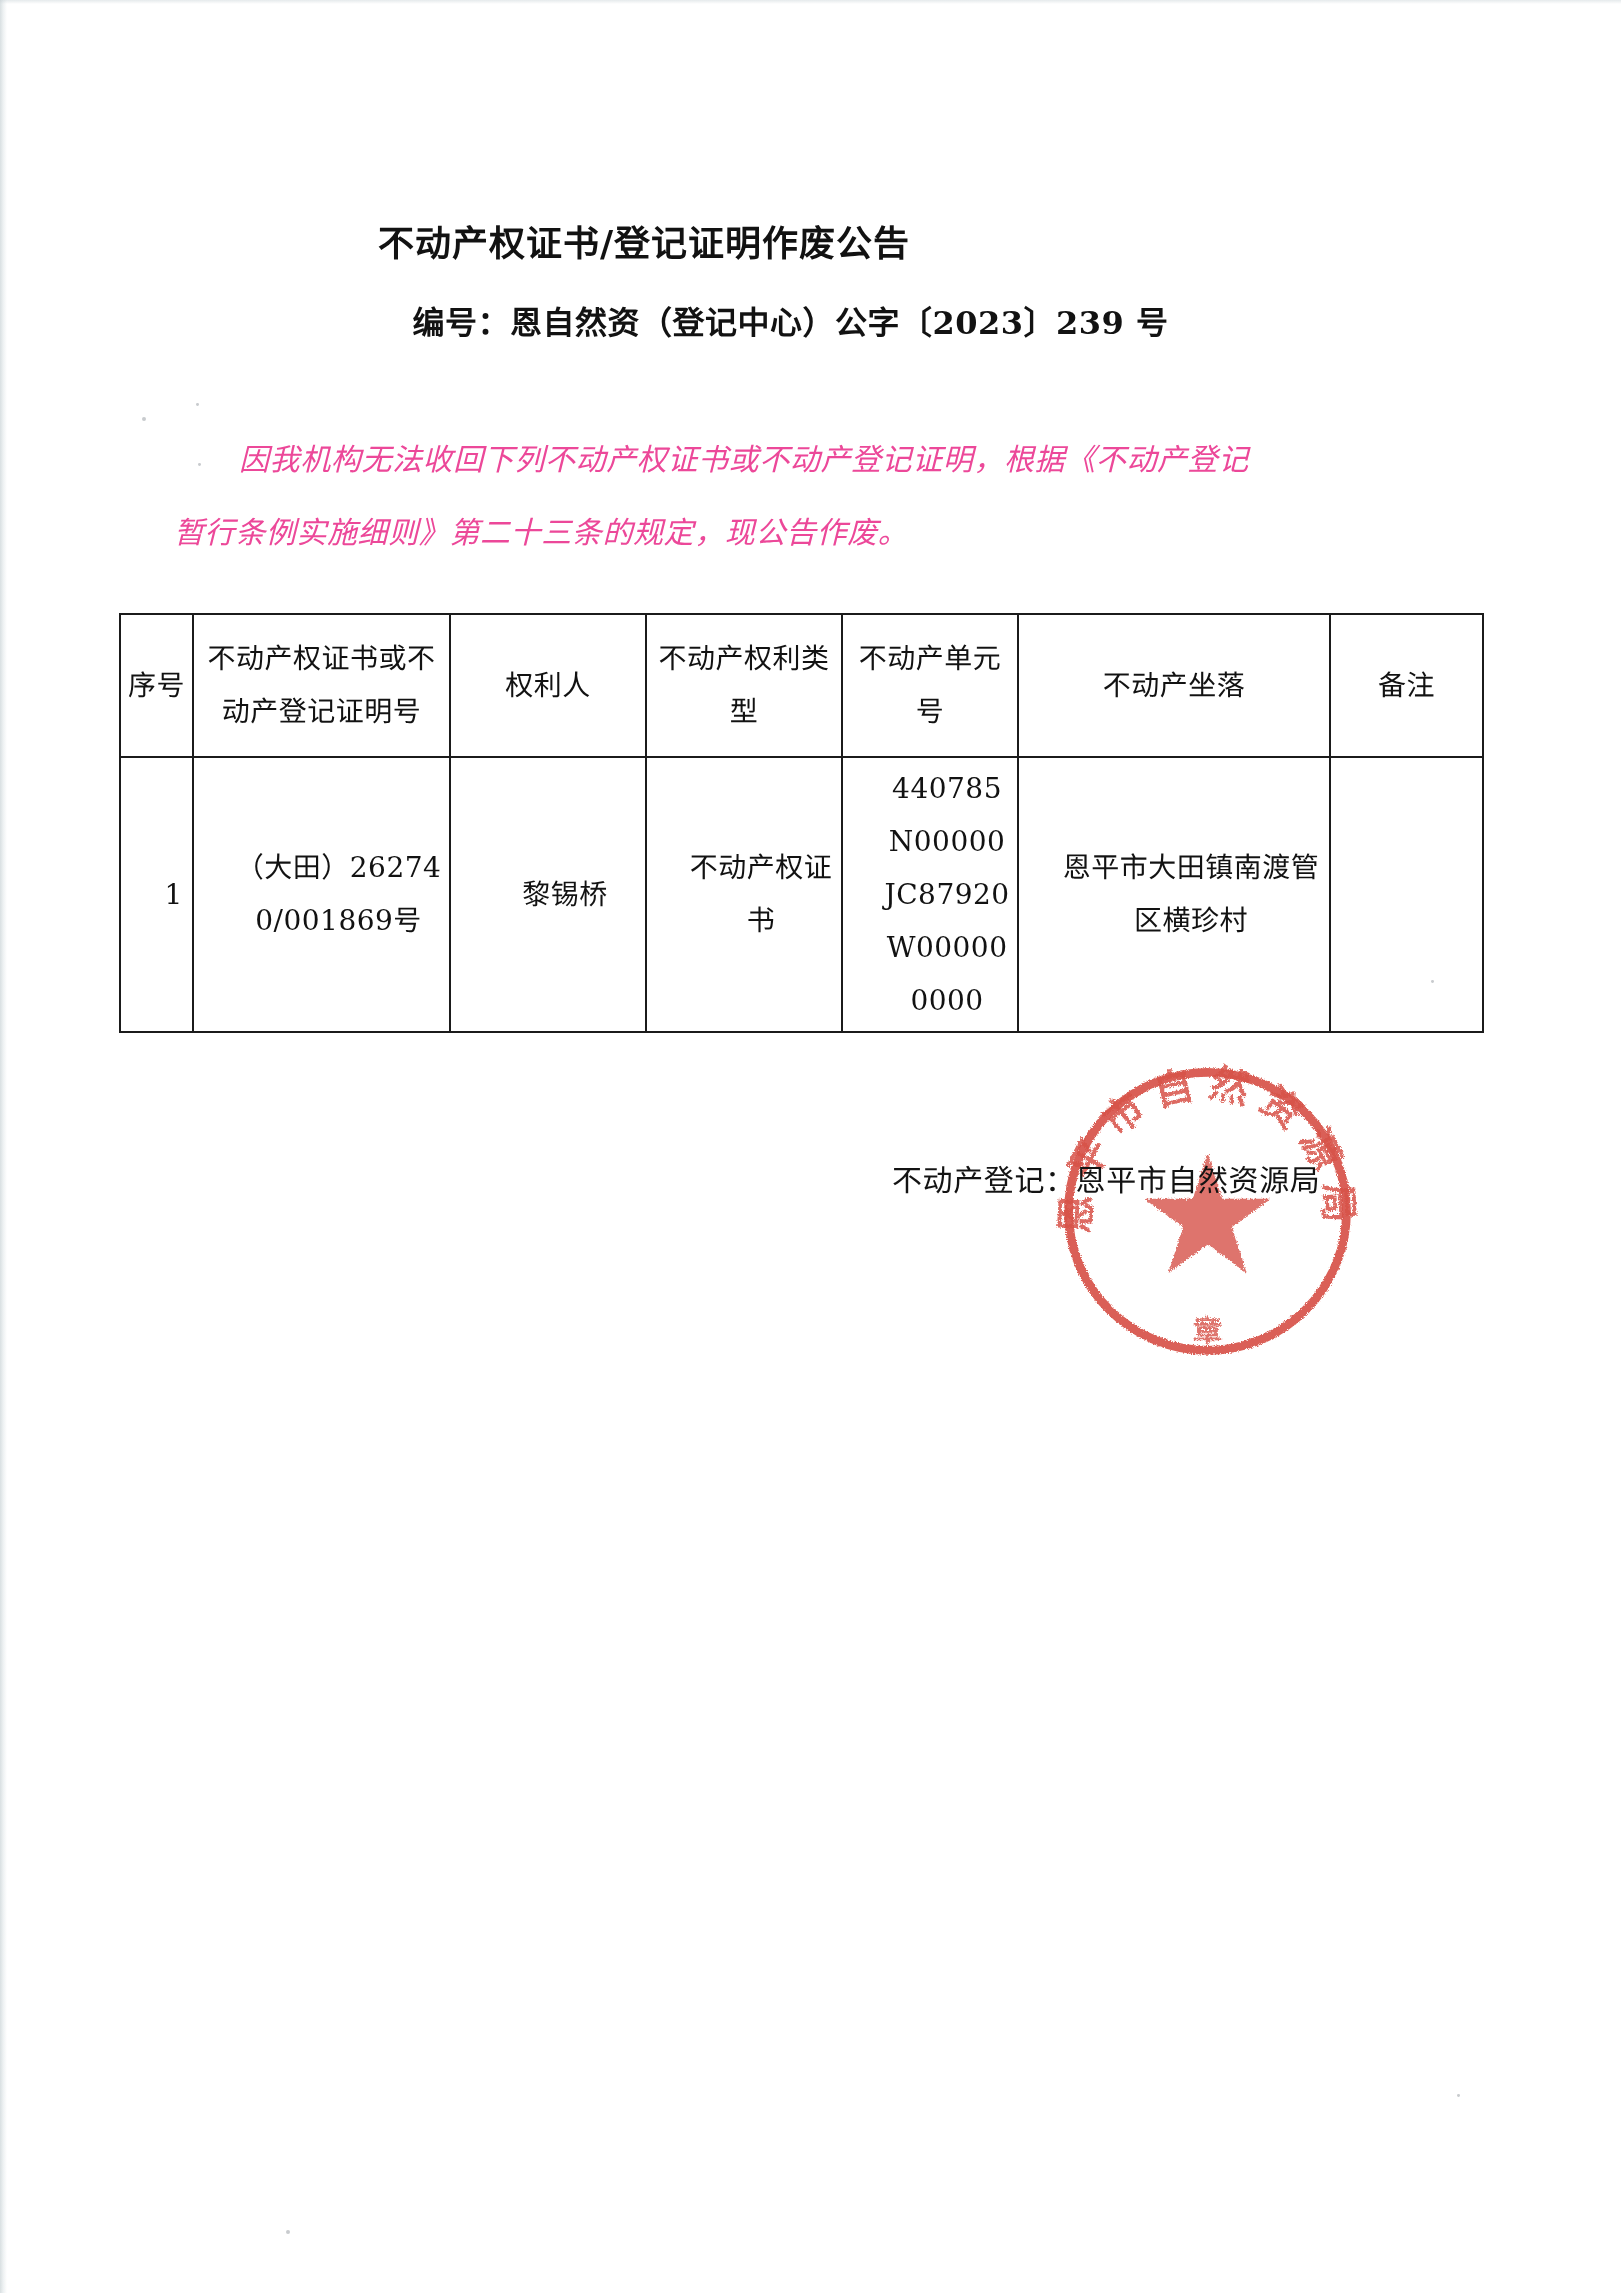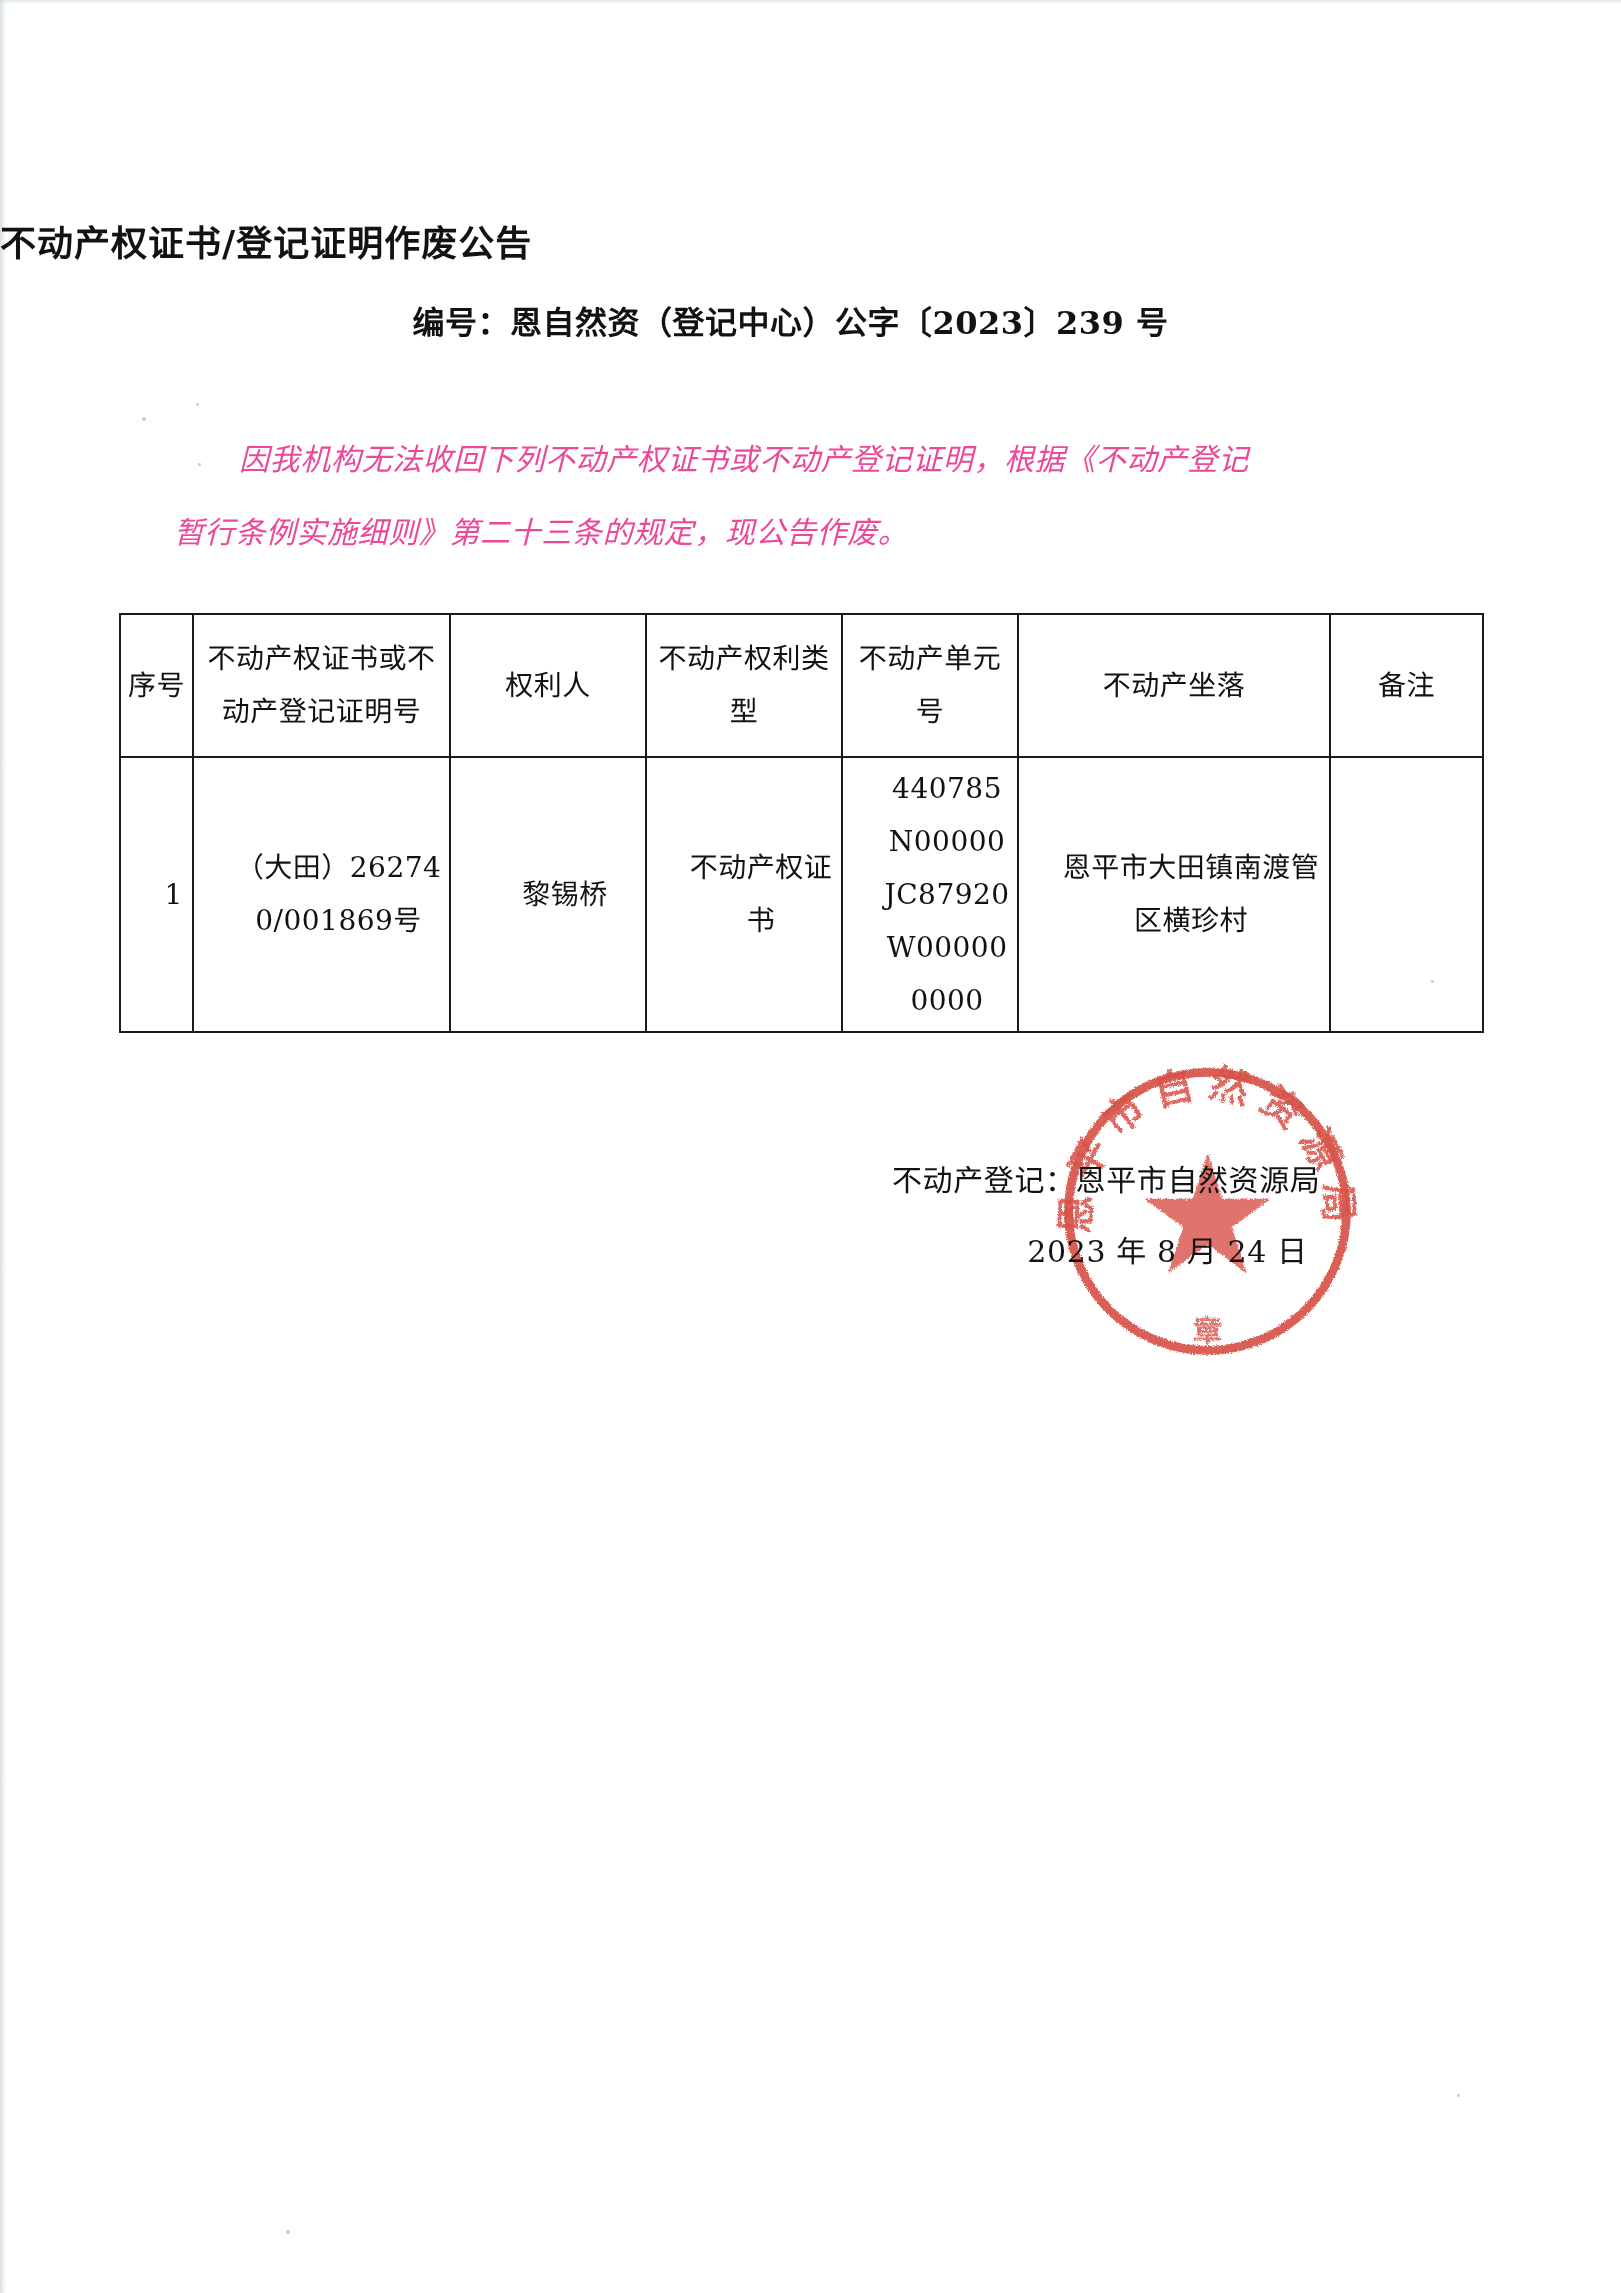--- a/index.html
+++ b/index.html
@@ -50,20 +50,21 @@
     background: #9aa1a6;
     border-radius: 50%;
     opacity: 0.55;
   }
 
   .doc-title {
     position: absolute;
     left: 0;
     top: 214px;
     width: 1288px;
+    text-align: center;
     font-family: "DejaVu Sans", "Liberation Sans", sans-serif;
     font-size: 36px;
     font-weight: 600;
     letter-spacing: 1px;
     color: #121212;
   }
 
   .doc-subtitle {
     position: absolute;
     left: 0;
@@ -242,17 +243,16 @@
       <text font-family="'DejaVu Serif','Liberation Serif',serif" font-size="40" font-weight="bold" fill="#d4453a" letter-spacing="12" filter="url(#rough2)" opacity="0.86">
         <textPath href="#sealArc" startOffset="50%" text-anchor="middle">恩平市自然资源局</textPath>
       </text>
 
       <text x="165" y="300" text-anchor="middle" font-family="'DejaVu Serif','Liberation Serif',serif" font-size="30" font-weight="bold" fill="#d4453a" filter="url(#rough2)" opacity="0.8">章</text>
     </svg>
   </div>
 
   <div class="sign-block">
     <span class="sign-org">不动产登记：恩平市自然资源局</span>
-    <span class="sign-date">2023 年 8 月 24 日</span>
   </div>
 
 </div>
 
 
 </body></html>

